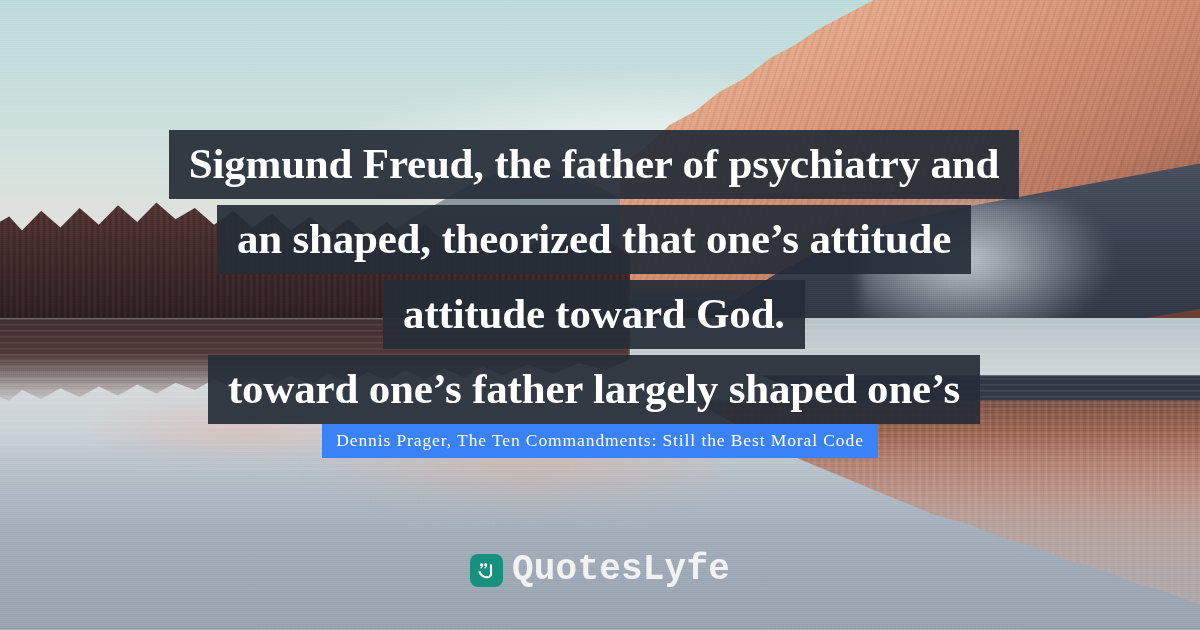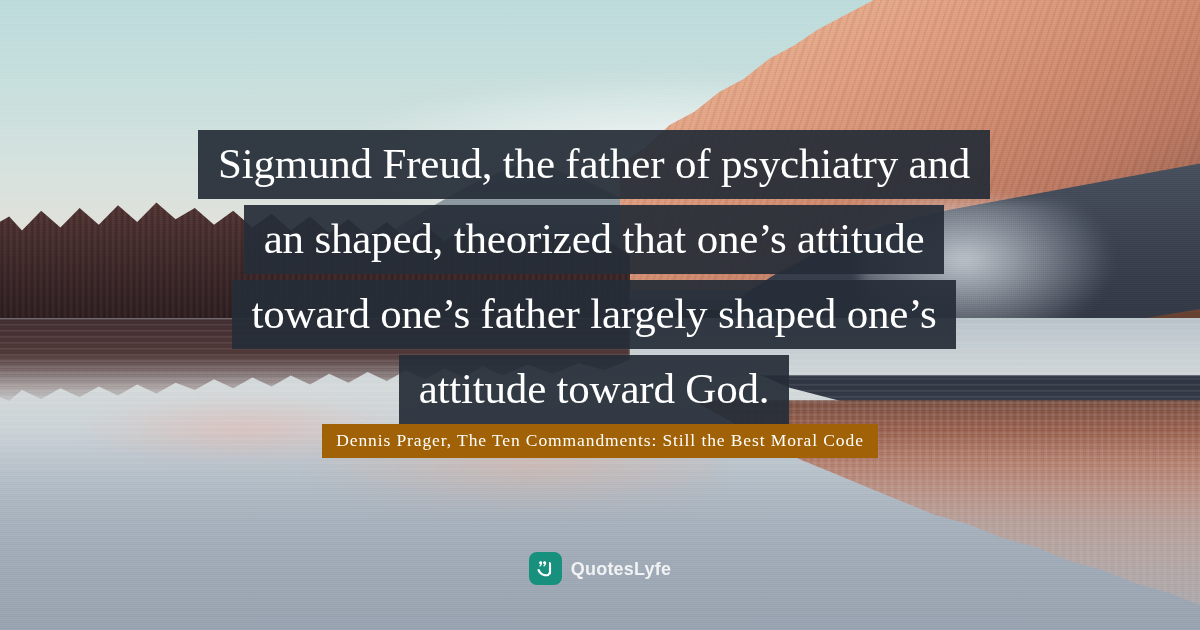--- a/index.html
+++ b/index.html
@@ -238,37 +238,37 @@
     left: 0; top: 130px; width: 1200px;
     display: flex;
     flex-direction: column;
     align-items: center;
   }
   .quote-line {
     display: table;
     background: rgba(38, 45, 56, 0.93);
     color: #ffffff;
     font-family: "Liberation Serif", serif;
-    font-weight: 400;
+    font-weight: 700;
     font-size: 43px;
     line-height: 1;
     letter-spacing: -0.2px;
     padding: 12px 20px 14px 20px;
     margin: 0 12px 6px 0;
     white-space: nowrap;
   }
 
   
   .attribution-wrap {
     position: absolute;
     left: 0; top: 424px; width: 1200px;
     display: flex; justify-content: center;
   }
   .attribution {
-    background: #a16207;
+    background: #3b82f6;
     color: #ffffff;
     font-family: "Liberation Serif", serif;
     font-size: 17.5px;
     letter-spacing: 0.9px;
     padding: 6px 14px 7px 14px;
     white-space: nowrap;
   }
 
   
   .logo-wrap {
@@ -276,23 +276,23 @@
     left: 0; top: 552px; width: 1200px;
     display: flex; align-items: center; justify-content: center; gap: 9px;
   }
   .logo-mark {
     width: 33px; height: 33px; border-radius: 8px;
     background: #17907e;
     display: flex; align-items: center; justify-content: center;
     flex: none;
   }
   .logo-text {
-    font-family: Liberation Sans, sans-serif;
+    font-family: Liberation Mono, monospace;
     font-weight: 700;
-    font-size: 18px;
+    font-size: 36px;
     color: #f0f2f3;
     letter-spacing: .2px;
     line-height: 1;
   }
 </style>
 </head>
 <body>
 
 <div id="stage">
 
@@ -316,22 +316,22 @@
     <div class="refl-pink2"></div>
     <div class="refl-pink"></div>
     <div class="water-ripples"></div>
     <div class="bottom-wash"></div>
     <div class="grain"></div>
   </div>
 
   <div class="quote-block">
     <div class="quote-line">Sigmund Freud, the father of psychiatry and</div>
     <div class="quote-line">an shaped, theorized that one’s attitude</div>
+    <div class="quote-line">attitude toward God.</div>
     <div class="quote-line">toward one’s father largely shaped one’s</div>
-    <div class="quote-line">attitude toward God.</div>
   </div>
 
   <div class="attribution-wrap">
     <div class="attribution">Dennis Prager, The Ten Commandments: Still the Best Moral Code</div>
   </div>
 
   <div class="logo-wrap">
     <div class="logo-mark">
       <svg width="23" height="23" viewBox="0 0 24 24" aria-hidden="true">
 

